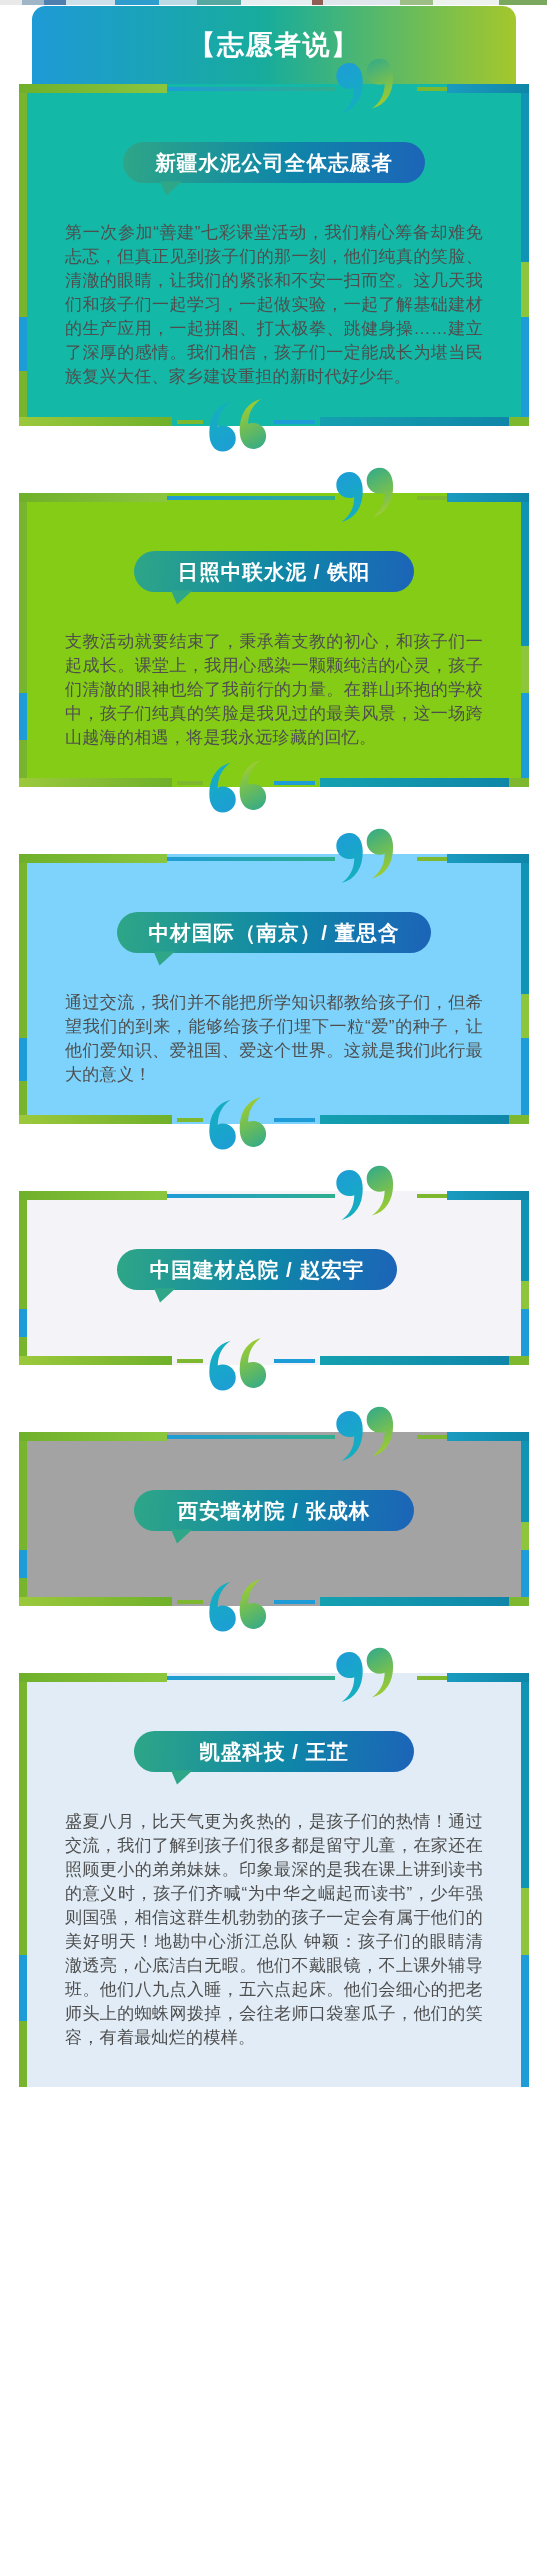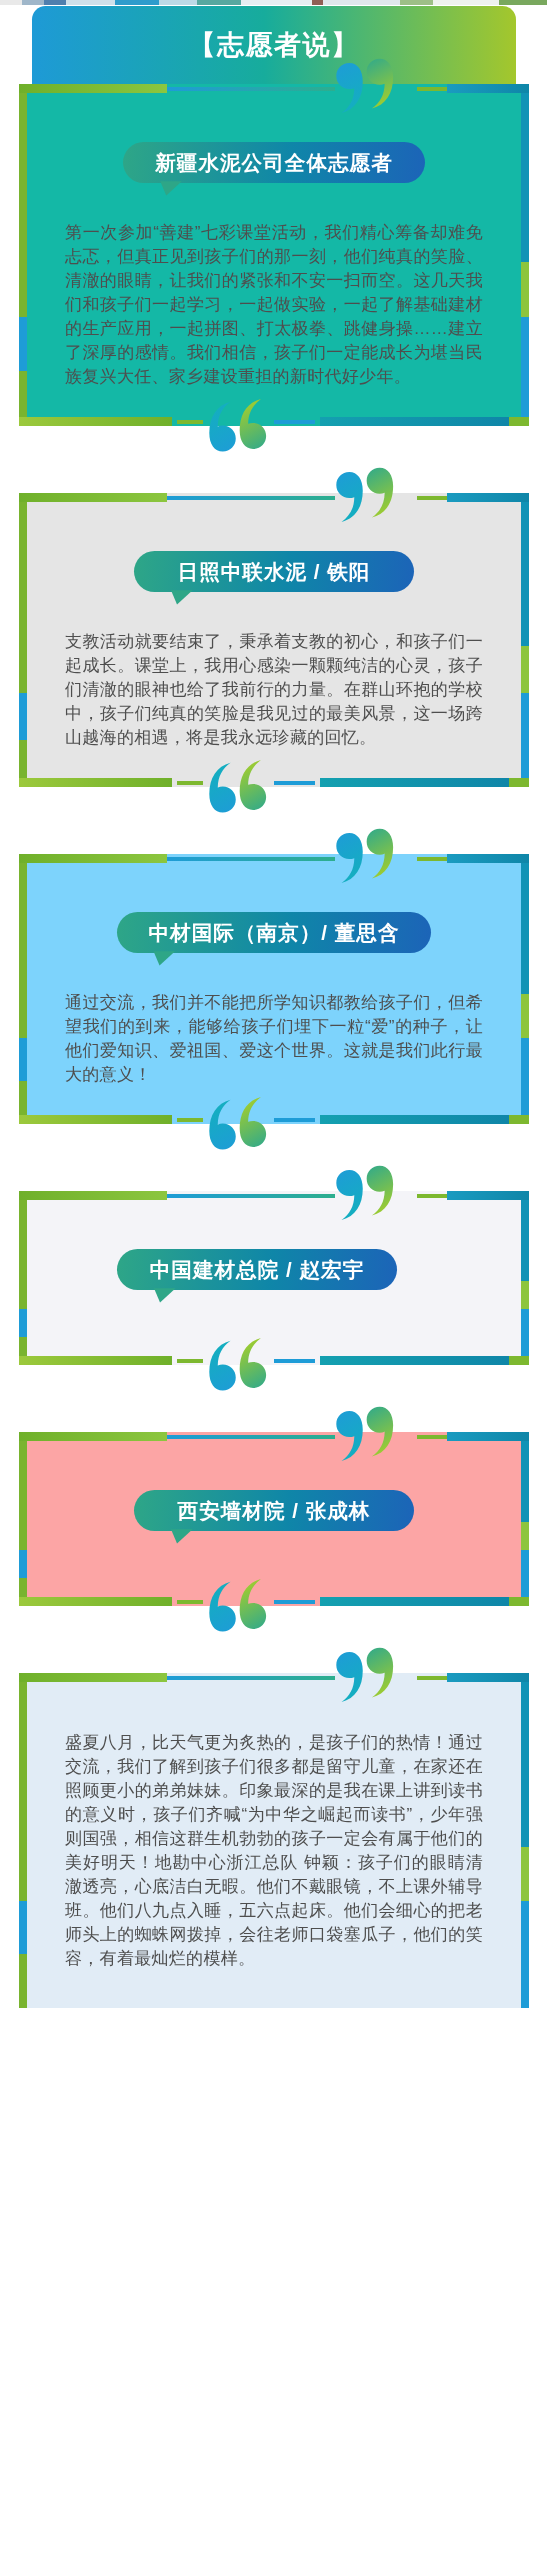--- a/index.html
+++ b/index.html
@@ -113,21 +113,21 @@
           <i class="seg s5"></i>
     </i>
     <span class="quote quote-bottom">
       <svg viewBox="0 0 136 130">
         <use href="#q-comma" fill="url(#gB)" transform="translate(0,6) rotate(180 33.5 60)"></use>
         <use href="#q-comma" fill="url(#gG)" transform="translate(70,0) rotate(180 33.5 60)"></use>
       </svg>
     </span>
   </section>
 
-  <section class="card" style="background: #e5e5e5;">
+  <section class="card" style="background: #84cc16;">
     <i class="edge bl"></i>
     <i class="edge br"></i>
     <i class="edge bt">
       <i class="seg s1"></i>
           <i class="seg s2"></i>
           <i class="seg s3"></i>
           <i class="seg s4"></i>
     </i>
     <span class="quote quote-top">
       <svg viewBox="0 0 136 130">
@@ -217,21 +217,21 @@
           <i class="seg s5"></i>
     </i>
     <span class="quote quote-bottom">
       <svg viewBox="0 0 136 130">
         <use href="#q-comma" fill="url(#gB)" transform="translate(0,6) rotate(180 33.5 60)"></use>
         <use href="#q-comma" fill="url(#gG)" transform="translate(70,0) rotate(180 33.5 60)"></use>
       </svg>
     </span>
   </section>
 
-  <section class="card" style="background: #fca5a5;">
+  <section class="card" style="background: #a3a3a3;">
     <i class="edge bl"></i>
     <i class="edge br"></i>
     <i class="edge bt">
       <i class="seg s1"></i>
           <i class="seg s2"></i>
           <i class="seg s3"></i>
           <i class="seg s4"></i>
     </i>
     <span class="quote quote-top">
       <svg viewBox="0 0 136 130">
@@ -266,19 +266,23 @@
           <i class="seg s2"></i>
           <i class="seg s3"></i>
           <i class="seg s4"></i>
     </i>
     <span class="quote quote-top">
       <svg viewBox="0 0 136 130">
         <use href="#q-comma" fill="url(#gB)" transform="translate(0,10)"></use>
         <use href="#q-comma" fill="url(#gG)" transform="translate(70,0)"></use>
       </svg>
     </span>
+    <div class="badge">
+      <span class="badge-label">凯盛科技 / 王芷</span>
+      <i class="badge-tail"></i>
+    </div>
     <p class="quote-text">盛夏八月，比天气更为炙热的，是孩子们的热情！通过交流，我们了解到孩子们很多都是留守儿童，在家还在照顾更小的弟弟妹妹。印象最深的是我在课上讲到读书的意义时，孩子们齐喊“为中华之崛起而读书”，少年强则国强，相信这群生机勃勃的孩子一定会有属于他们的美好明天！地勘中心浙江总队 钟颖：孩子们的眼睛清澈透亮，心底洁白无暇。他们不戴眼镜，不上课外辅导班。他们八九点入睡，五六点起床。他们会细心的把老师头上的蜘蛛网拨掉，会往老师口袋塞瓜子，他们的笑容，有着最灿烂的模样。</p>
 
   </section>
 </div>
 
 </div>
 
 
 </body></html>

